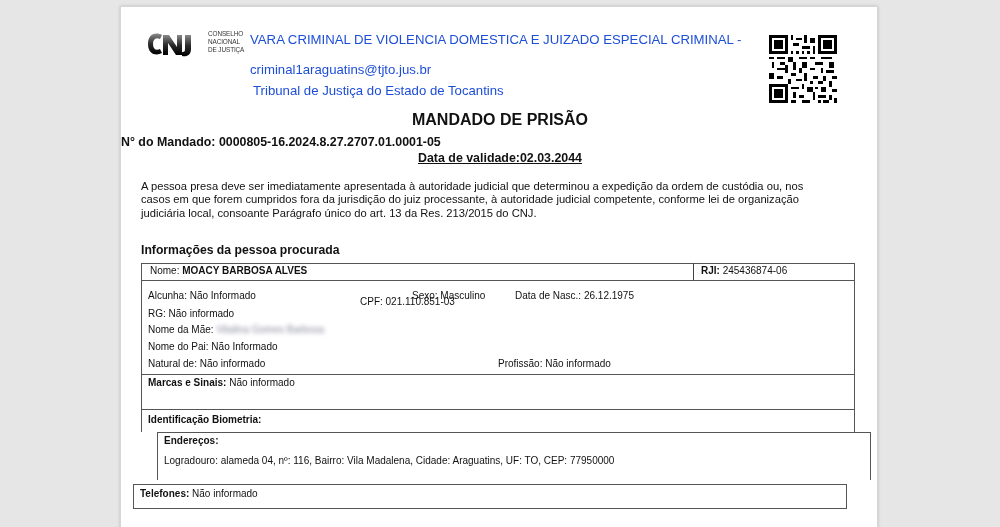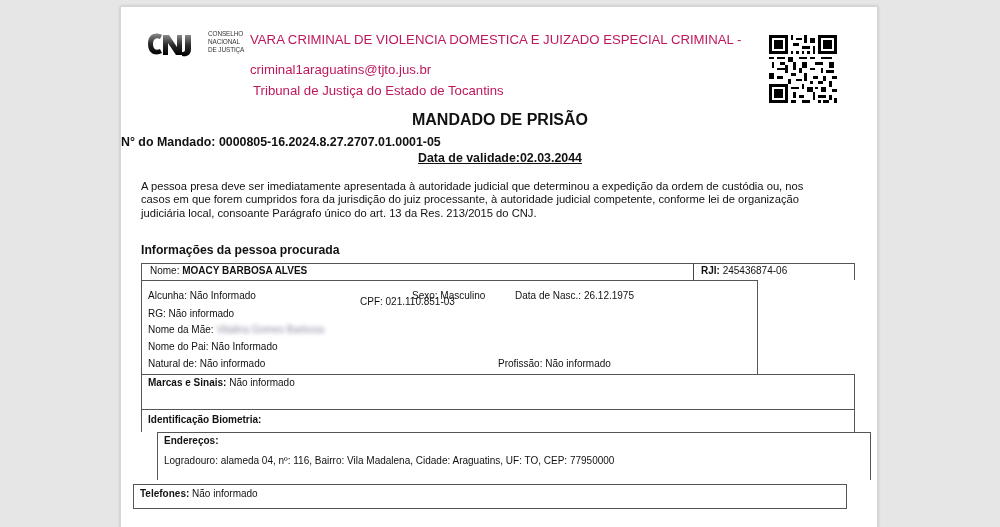--- a/index.html
+++ b/index.html
@@ -21,21 +21,21 @@
     .abs { position: absolute; white-space: nowrap; }
 
     
     .logo { left: 24px; top: 22px; width: 60px; height: 30px; }
     .logo-sub {
       left: 87px; top: 23px;
       font-size: 6.4px; line-height: 8px; color: #333;
       letter-spacing: -0.1px;
     }
     .court-line {
-      font-size: 13.2px; color: #be185d;
+      font-size: 13.2px; color: #1d4ed8;
     }
     .court-name { left: 129px; top: 25px; }
     .tribunal { left: 132px; top: 40px; margin-top: 36px; }
     .email { left: 129px; top: 55px; text-align: right; }
     .qr { left: 648px; top: 28px; width: 68px; height: 68px; }
 
     
     .title {
       left: 0; width: 758px; top: 104px; text-align: center;
       font-weight: bold; font-size: 16px; color: #111;
@@ -65,21 +65,21 @@
     .box {
       position: absolute;
       border: 1.2px solid #555;
     }
     .cell-text { font-size: 10px; color: #111; }
     .b { font-weight: bold; }
 
     .row-name { left: 20px; top: 256px; width: 714px; height: 17px; border-bottom: none; }
     .rji-divider { position: absolute; left: 572px; top: 256px; width: 1.2px; height: 17px; background: #444; }
 
-    .row-details { left: 20px; top: 273px; width: 617px; height: 94px; border-bottom: none; text-decoration: underline; }
+    .row-details { left: 20px; top: 273px; width: 714px; height: 94px; border-bottom: none; text-decoration: underline; }
     .row-marks { left: 20px; top: 367px; width: 714px; height: 35px; border-bottom: none; }
     .row-bio { left: 20px; top: 402px; width: 714px; height: 23px; border-bottom: none; }
     .row-addr { left: 36px; top: 425px; width: 714px; height: 48px; border-bottom: none; padding-left: 35px; }
     .row-phone { left: 12px; top: 477px; width: 714px; height: 25px; }
 
     .blurred {
       display: inline-block;
       filter: blur(2.2px);
       color: #8a8aa0;
     }

